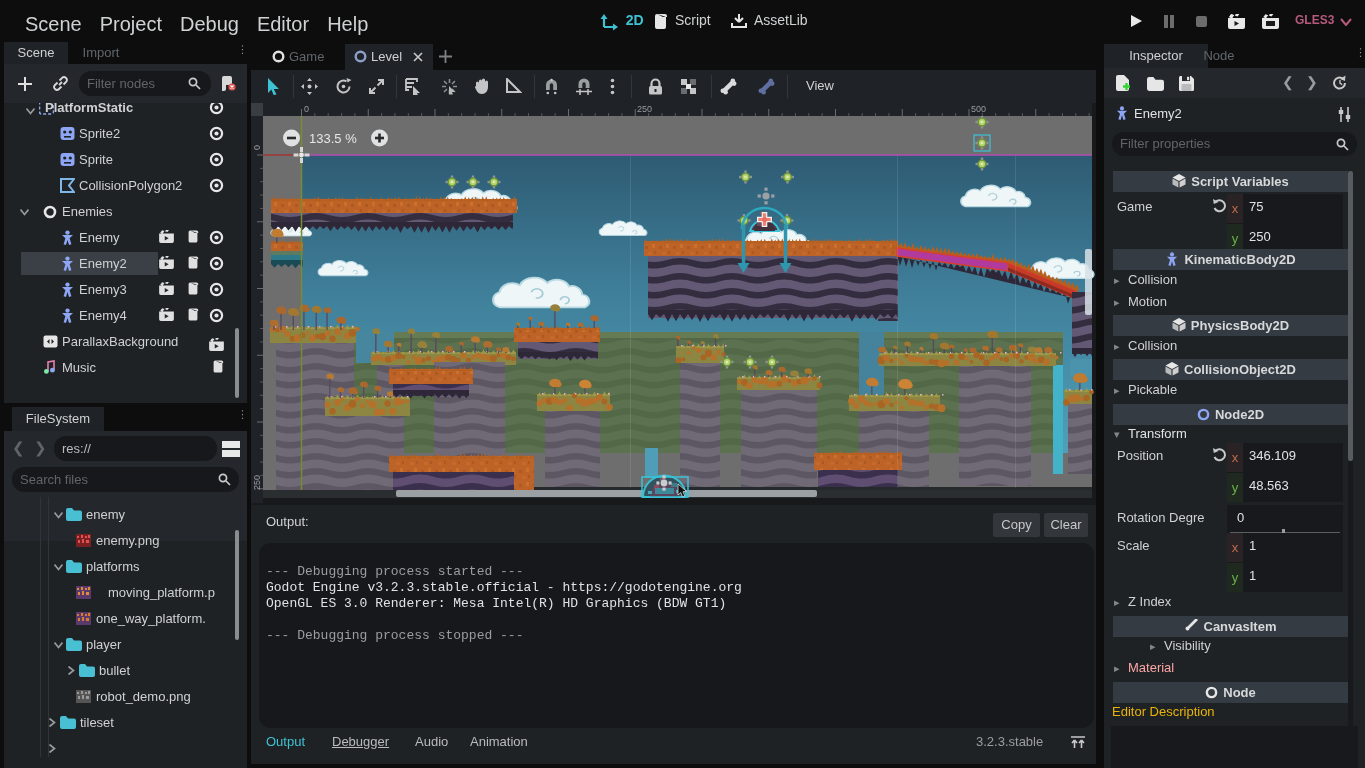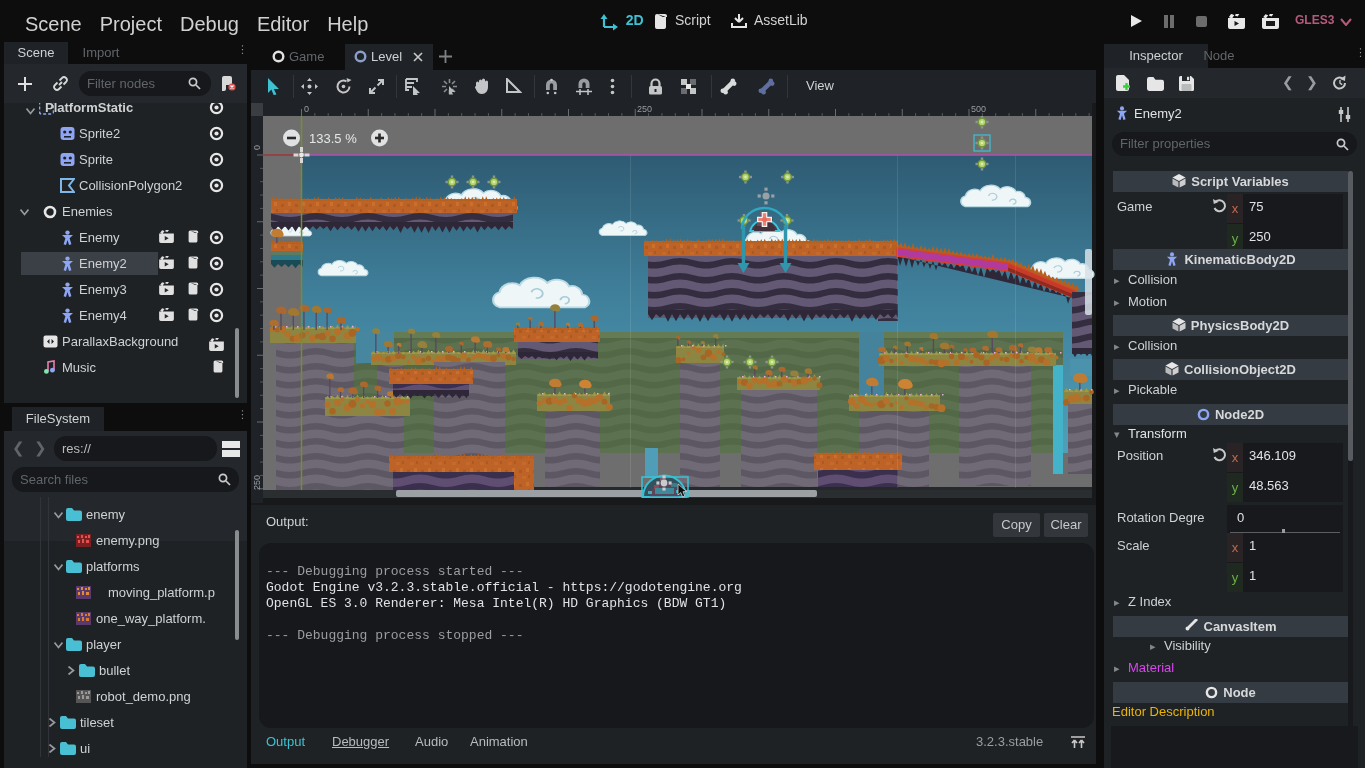--- a/index.html
+++ b/index.html
@@ -358,26 +358,20 @@
             <div class="row" style="top: 213px;">
               <span style="position:absolute;left:56px;top:0;"><svg width="16" height="13" viewBox="0 0 16 13" style="margin-top:6px;">
                   <path d="M0 2 a2 2 0 0 1 2-2 h4 l2 2.5 h6 a2 2 0 0 1 2 2 V11 a2 2 0 0 1 -2 2 h-12 a2 2 0 0 1 -2-2 z" fill="#49bfd4"></path>
                 </svg></span>
               <span style="position:absolute;left:76px;top:0;color:#cfd1d3;">tileset</span>
             </div>
             <div class="row" style="top: 213px;">
               <span style="position:absolute;left:44px;top:0;"><svg width="8" height="9" viewBox="0 0 8 9" style="margin-top:8px;">
                   <path d="M1.5 0.5 L6.5 4.5 L1.5 8.5" stroke="#989b9e" stroke-width="1.7" fill="none"></path>
                 </svg></span>
-            </div>
-            <div class="row" style="top: 239px;">
-              <span style="position:absolute;left:56px;top:0;"><svg width="16" height="13" viewBox="0 0 16 13" style="margin-top:6px;">
-                  <path d="M0 2 a2 2 0 0 1 2-2 h4 l2 2.5 h6 a2 2 0 0 1 2 2 V11 a2 2 0 0 1 -2 2 h-12 a2 2 0 0 1 -2-2 z" fill="#49bfd4"></path>
-                </svg></span>
-              <span style="position:absolute;left:76px;top:0;color:#cfd1d3;">ui</span>
             </div>
             <div class="row" style="top: 239px;">
               <span style="position:absolute;left:44px;top:0;"><svg width="8" height="9" viewBox="0 0 8 9" style="margin-top:8px;">
                   <path d="M1.5 0.5 L6.5 4.5 L1.5 8.5" stroke="#989b9e" stroke-width="1.7" fill="none"></path>
                 </svg></span>
             </div>
             <div style="position: absolute; left: 36px; top: 0px; width: 1px; height: 260px; background: rgb(49, 53, 58);"></div>
             <div style="position: absolute; left: 44px; top: 0px; width: 1px; height: 260px; background: rgb(49, 53, 58);"></div>
             <div style="position: absolute; right: 8px; top: 33px; width: 4px; height: 110px; background: rgb(138, 141, 144); border-radius: 2px;"></div>
           </div>
@@ -1470,21 +1464,21 @@
         <div class="abs" style="left:123px;top:465px;width:116px;height:59px;background:#17191c;"></div>
         <div class="abs" style="left:123px;top:465px;width:16px;height:29px;background:#2a2326;color:#c06a4a;text-align:center;line-height:29px;">x</div>
         <div class="abs" style="left:145px;top:470px;color:#e0e2e4;">1</div>
         <div class="abs" style="left:123px;top:495px;width:16px;height:29px;background:#1f291f;color:#6ab04a;text-align:center;line-height:29px;">y</div>
         <div class="abs" style="left:145px;top:500px;color:#e0e2e4;">1</div>
         <div class="abs" style="left:10px;top:526px;color:#b9bbbd;"><span style="display:inline-block;width:14px;color:#84878a;font-size:11px;">▸</span><span style="color:#cfd1d3;">Z Index</span></div>
         <div class="hdr" style="top:548px;"><svg width="14" height="14" viewBox="0 0 14 14" style="vertical-align:-2px;margin-right:5px;">
             <path d="M13 1 L6 8 L4.5 9.5 a2 2 0 1 1 -2 -2 L4 6 L11 -1 Z" fill="#e6e6e6"></path>
           </svg>CanvasItem</div>
         <div class="abs" style="left:10px;top:570px;color:#b9bbbd;margin-left:36px;"><span style="display:inline-block;width:14px;color:#84878a;font-size:11px;">▸</span><span style="color:#cfd1d3;">Visibility</span></div>
-        <div class="abs" style="left:10px;top:592px;color:#b9bbbd;"><span style="display:inline-block;width:14px;color:#84878a;font-size:11px;">▸</span><span style="color:#d946ef;">Material</span></div>
+        <div class="abs" style="left:10px;top:592px;color:#b9bbbd;"><span style="display:inline-block;width:14px;color:#84878a;font-size:11px;">▸</span><span style="color:#fca5a5;">Material</span></div>
         <div class="hdr" style="top:614px;"><svg width="13" height="13" viewBox="0 0 14 14" style="vertical-align:-2px;margin-right:5px;">
             <circle cx="7" cy="7" r="5" stroke="#e6e6e6" stroke-width="2.6" fill="none"></circle>
           </svg>Node</div>
         <div class="abs" style="left:8px;top:636px;color:#eab308;">Editor Description</div>
         <div class="abs" style="left:7px;top:658px;width:247px;height:52px;background:#17191c;"></div>
         <div class="abs" style="left:244px;top:103px;width:5px;height:597px;background:#17191c;"></div>
         <div class="abs" style="left:244px;top:103px;width:5px;height:290px;background:#585c60;border-radius:2px;"></div>
       </div>
   </div>
 

